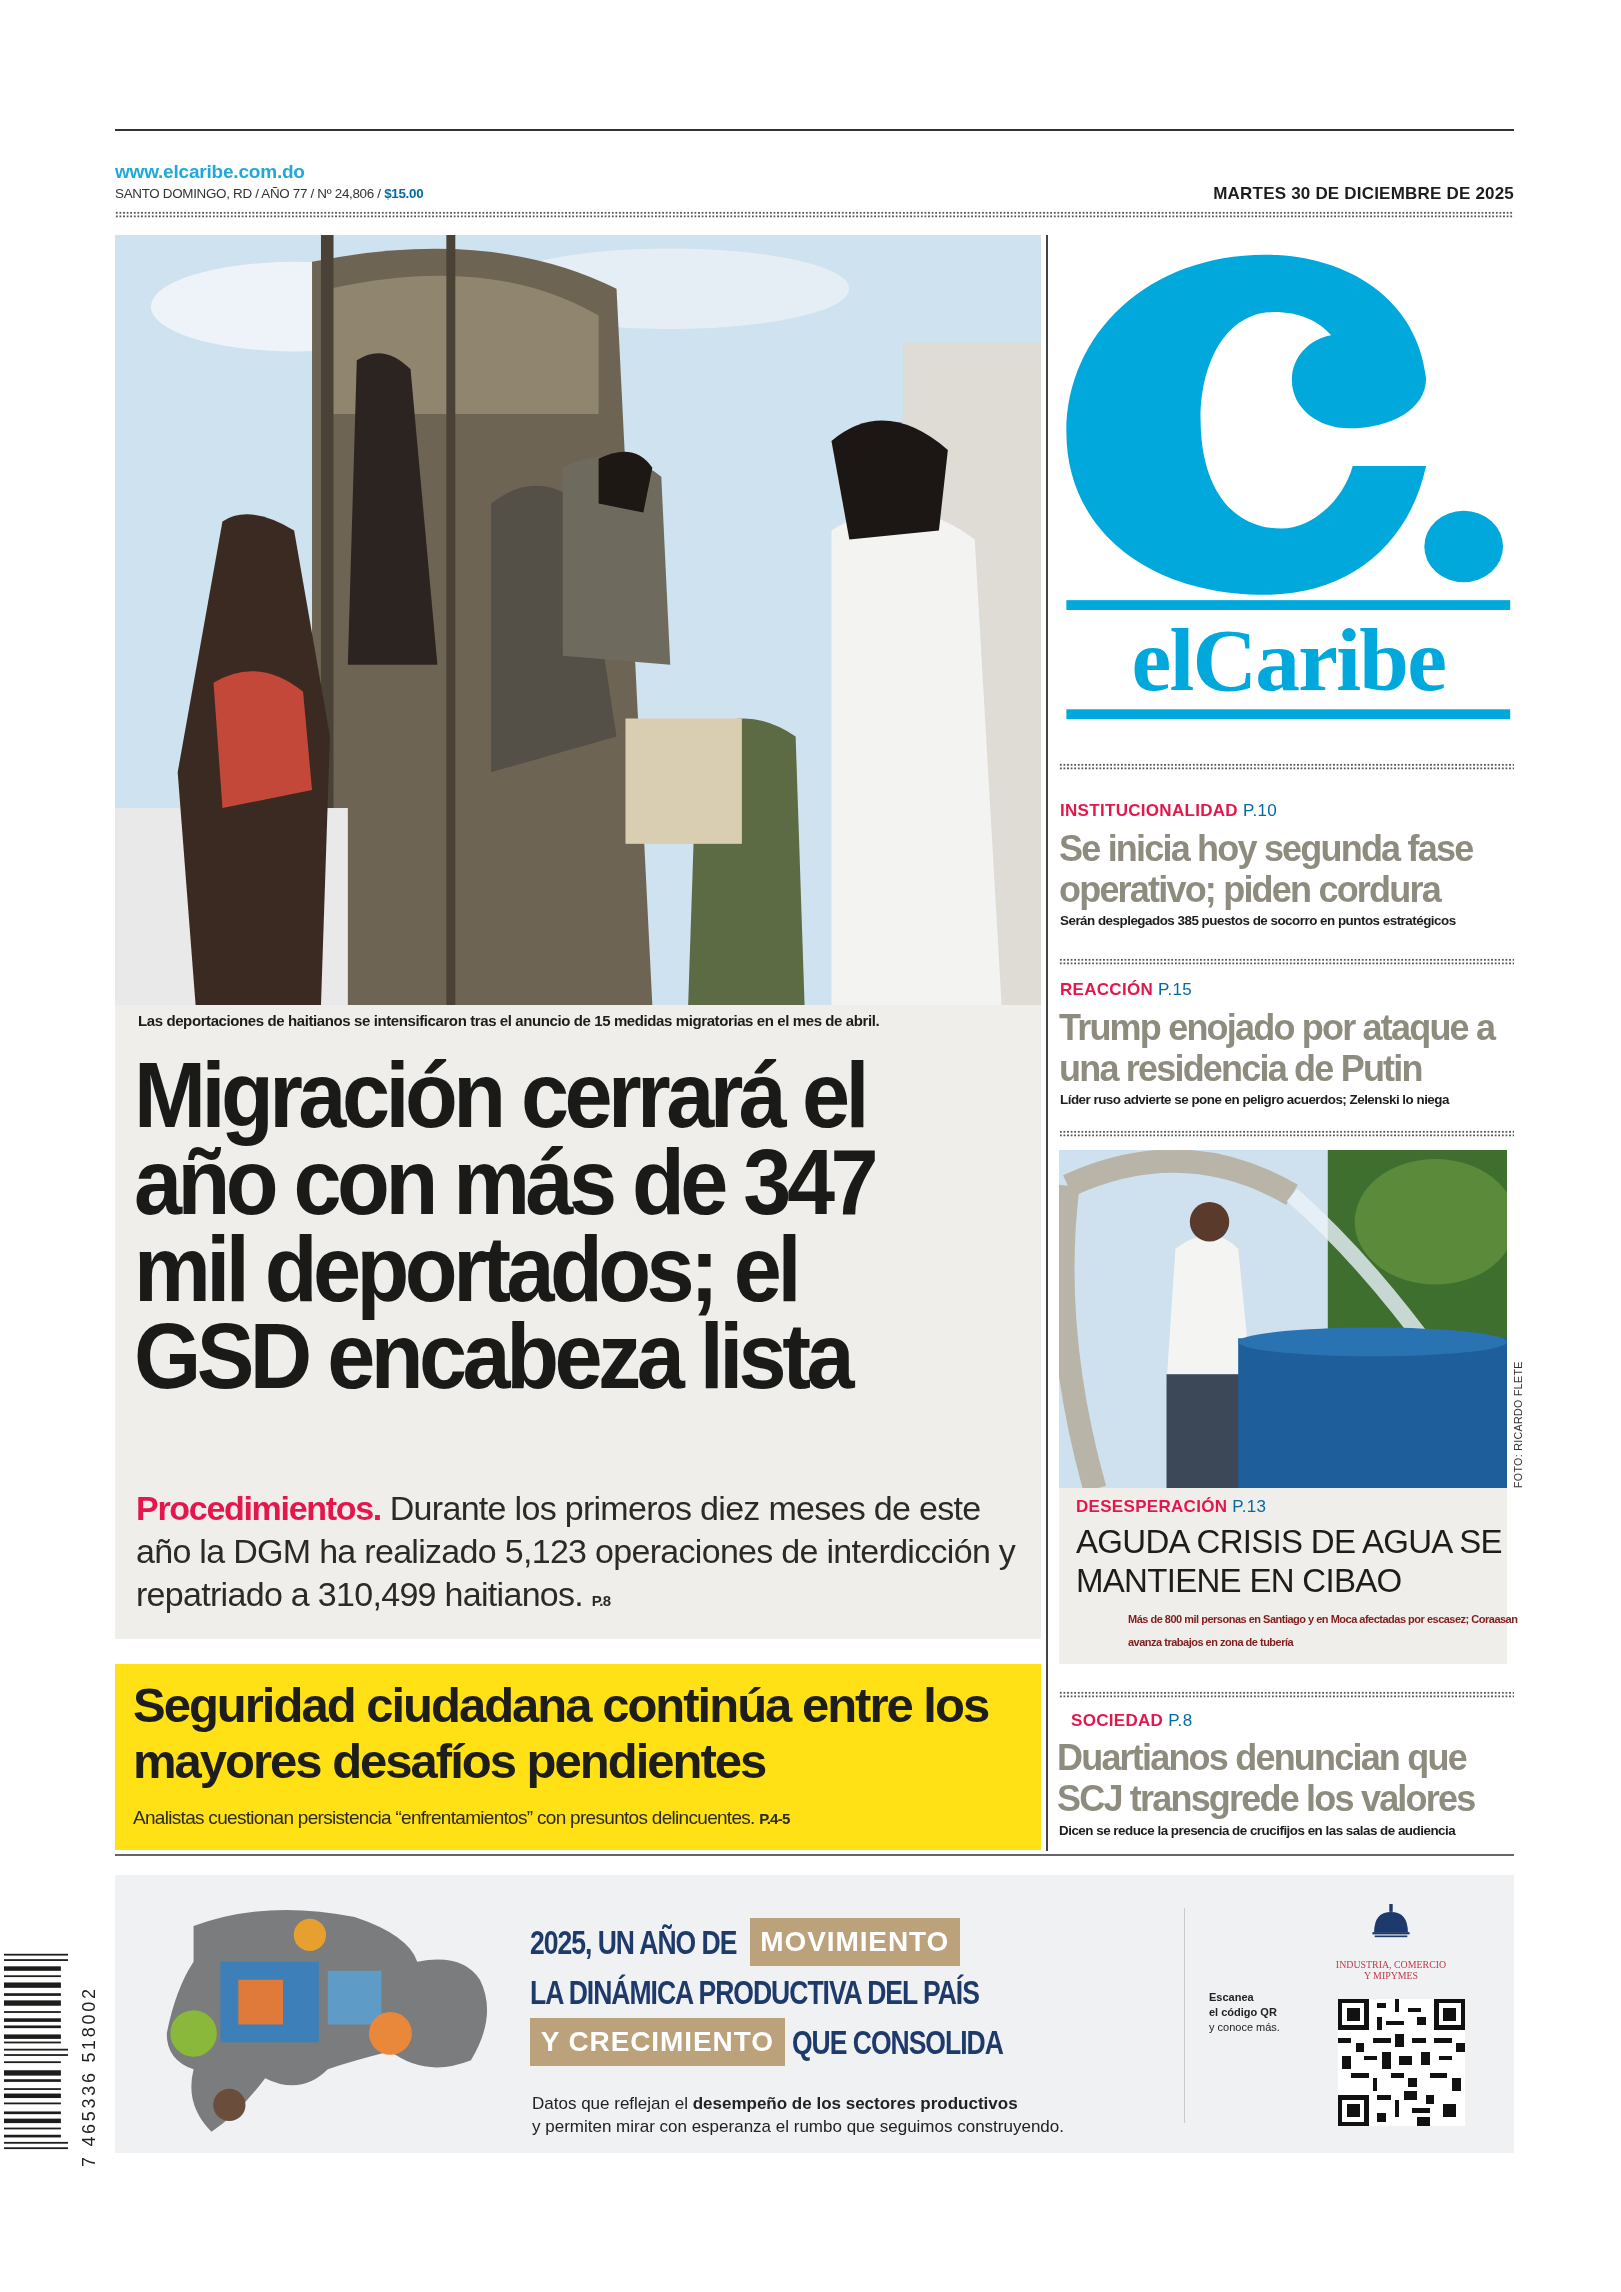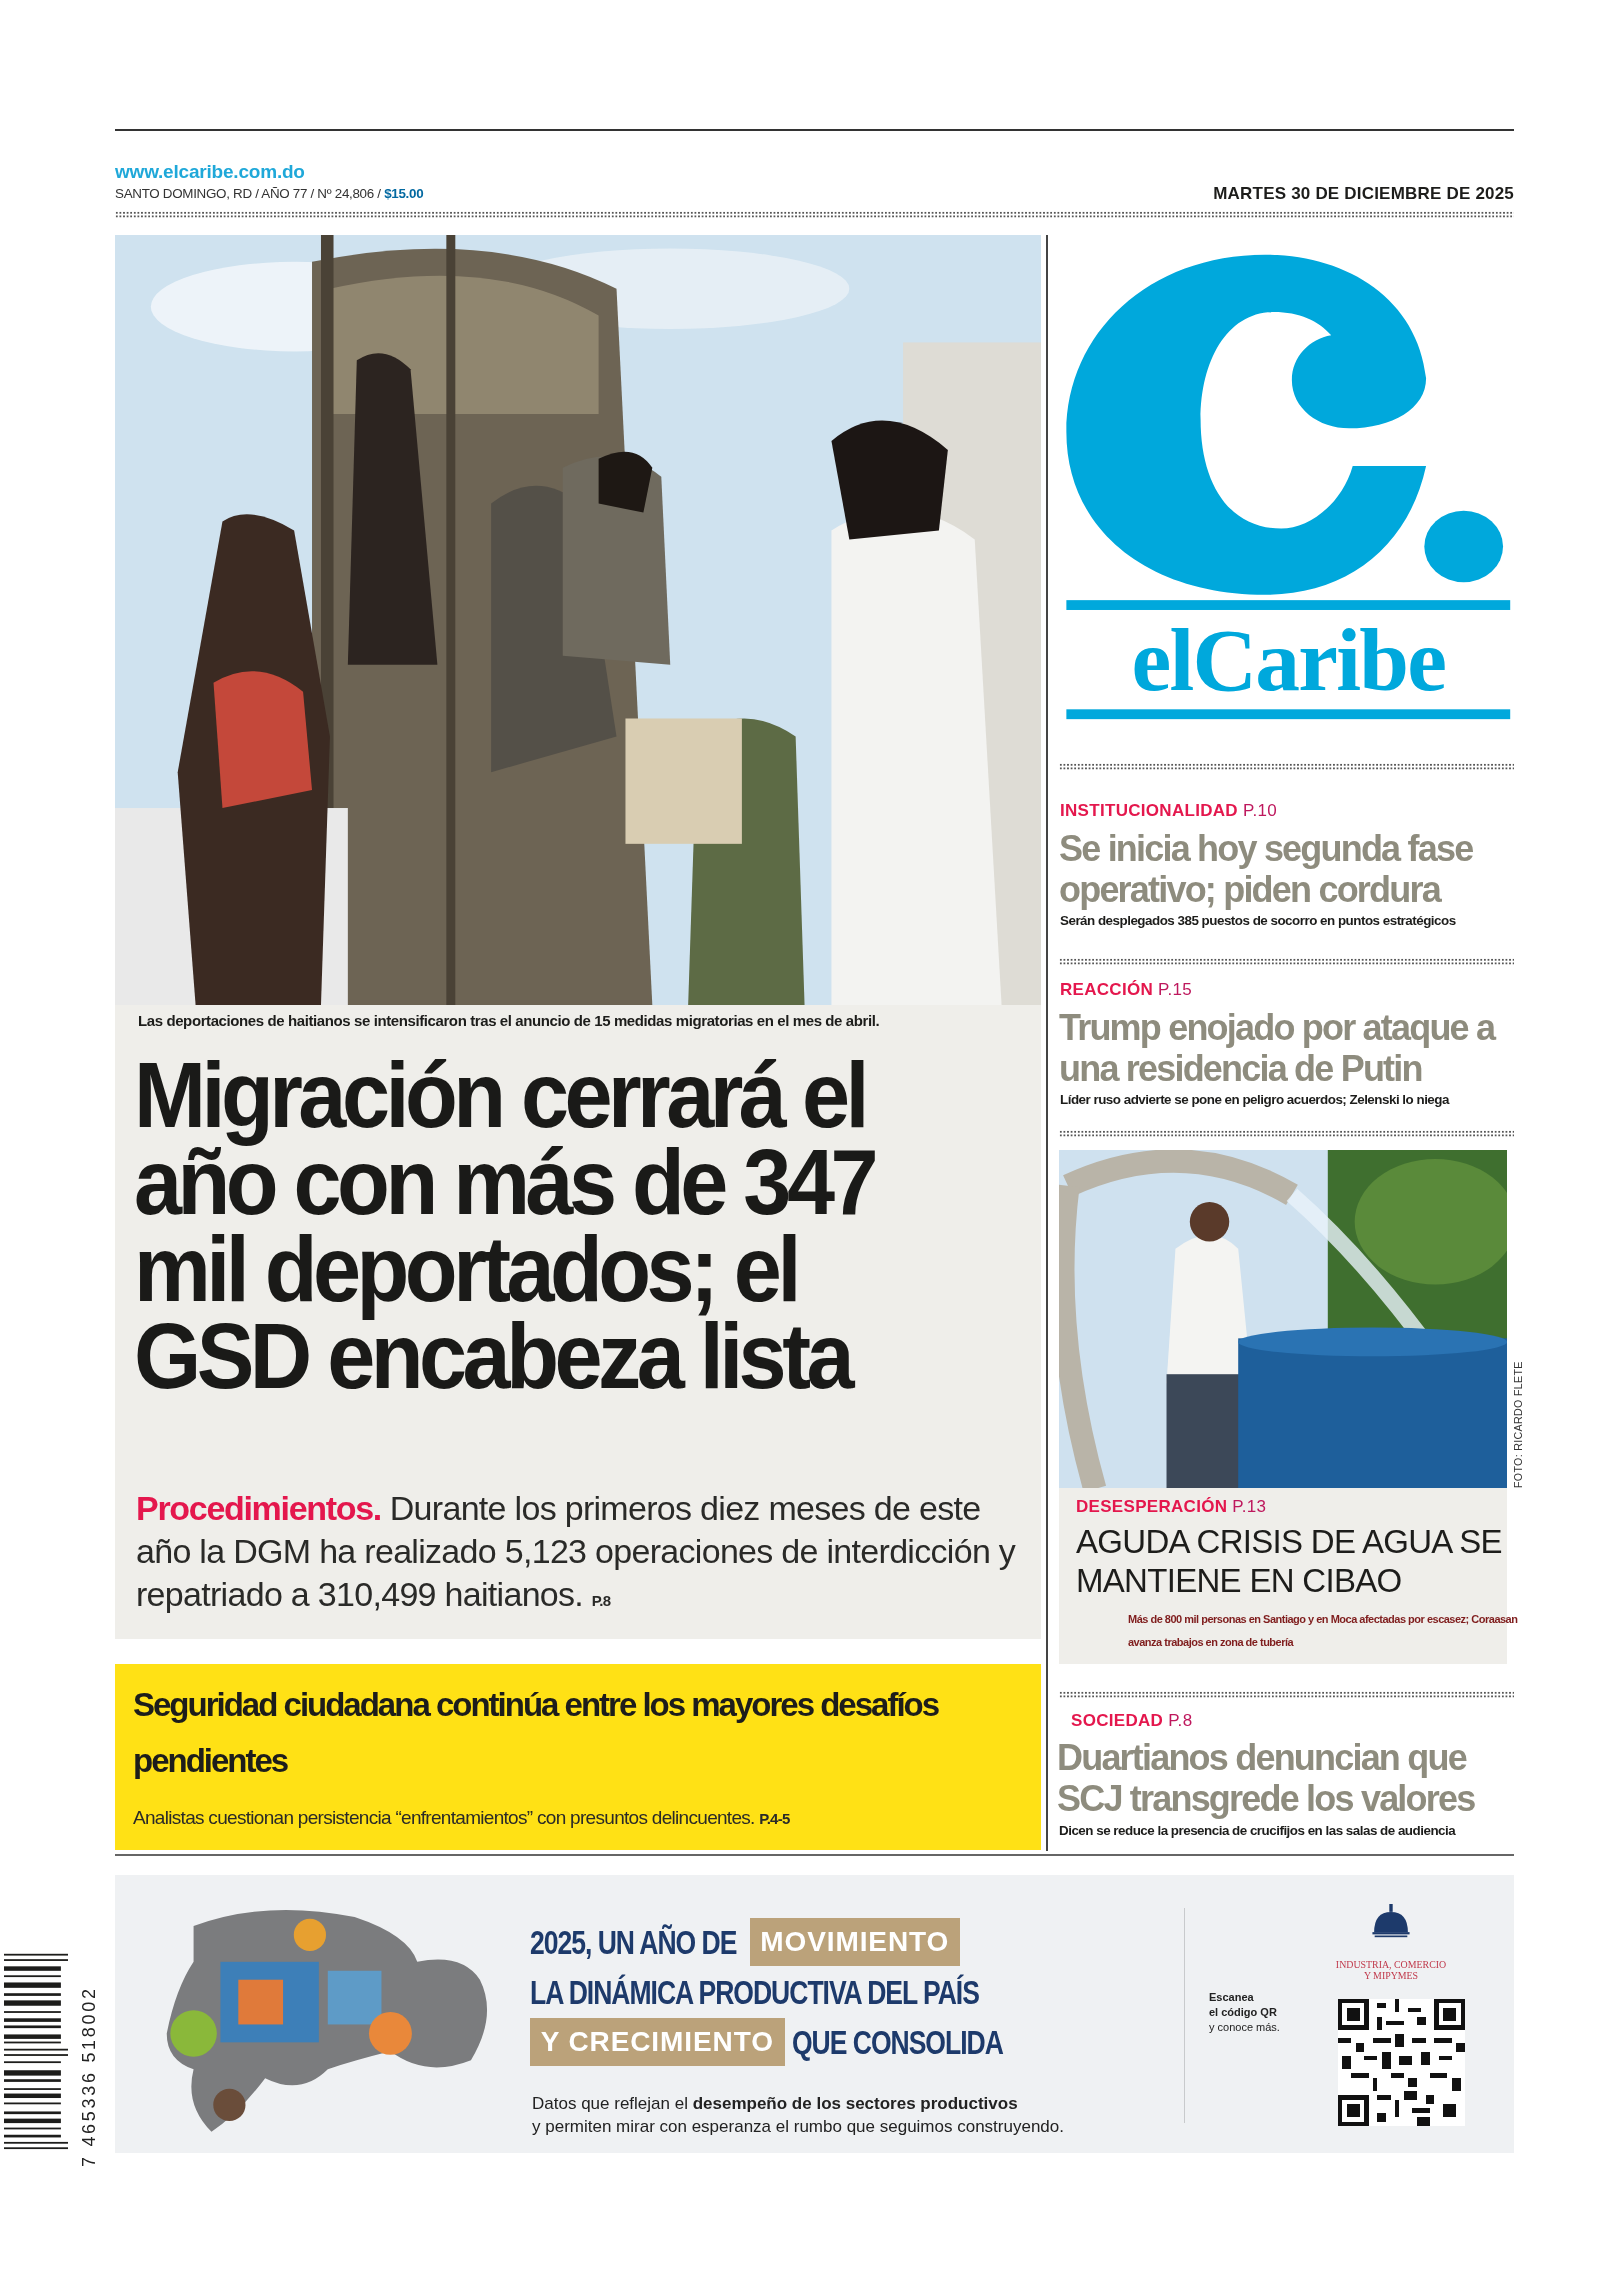--- a/index.html
+++ b/index.html
@@ -28,35 +28,35 @@
   .main-box { left: 115px; top: 1005px; width: 926px; height: 634px; background: #efeeea; }
   .photo-caption { left: 138px; top: 1012px; font-size: 15px; font-weight: bold; color: #1d1d1b; letter-spacing: -0.4px; }
   .main-headline { left: 134px; top: 1052px; width: 896px; font-size: 93px; font-weight: bold; line-height: 87px;
     letter-spacing: -4.9px; color: #1a1a18; font-family: "Liberation Sans Narrow", "Liberation Sans", sans-serif; transform: scaleX(0.93); transform-origin: left top; }
   .main-deck { left: 136px; top: 1487px; width: 896px; font-size: 34px; line-height: 43px; color: #2a2a28; font-weight: normal; letter-spacing: -0.7px; }
   .main-deck .kicker { color: #e4174d; font-weight: bold; letter-spacing: -1.3px; }
   .main-deck .page-ref { font-size: 15px; font-weight: bold; }
 
   
   .yellow-box { left: 115px; top: 1664px; width: 926px; height: 186px; background: #ffe115; }
-  .yellow-headline { left: 133px; top: 1677px; width: 896px; font-size: 33px; font-weight: bold; line-height: 56px; letter-spacing: -2px; color: #1d1d1b; }
+  .yellow-headline { left: 133px; top: 1677px; width: 896px; font-size: 49px; font-weight: bold; line-height: 56px; letter-spacing: -2px; color: #1d1d1b; }
   .yellow-deck { left: 133px; top: 1807px; font-size: 19px; color: #2a2a28; letter-spacing: -0.7px; }
   .yellow-deck .page-ref { font-weight: bold; font-size: 15px; }
 
   
   .v-divider { left: 1046px; top: 235px; width: 1.8px; height: 1616px; background: #444; }
 
   
   .logo { left: 1059px; top: 244px; width: 455px; height: 519px; }
   .logo svg { width: 100%; height: 100%; display: block; }
 
   
   .dots-side { left: 1059px; width: 455px; }
   .side-kicker { font-size: 17px; font-weight: bold; color: #e4174d; letter-spacing: 0.3px; }
-  .side-kicker .pg { color: #be185d; font-weight: normal; }
+  .side-kicker .pg { color: #0369a1; font-weight: normal; }
   .side-headline { font-size: 36px; font-weight: bold; line-height: 41px; color: #8e8c7e; letter-spacing: -1.8px; width: 466px; }
   .side-deck { font-size: 13.4px; font-weight: bold; color: #1d1d1b; letter-spacing: -0.5px; }
 
   .s1-k { left: 1060px; top: 801px; }
   .s1-h { left: 1059px; top: 828px; }
   .s1-d { left: 1060px; top: 913px; }
   .s2-k { left: 1060px; top: 980px; }
   .s2-h { left: 1059px; top: 1007px; }
   .s2-d { left: 1060px; top: 1092px; }
 

